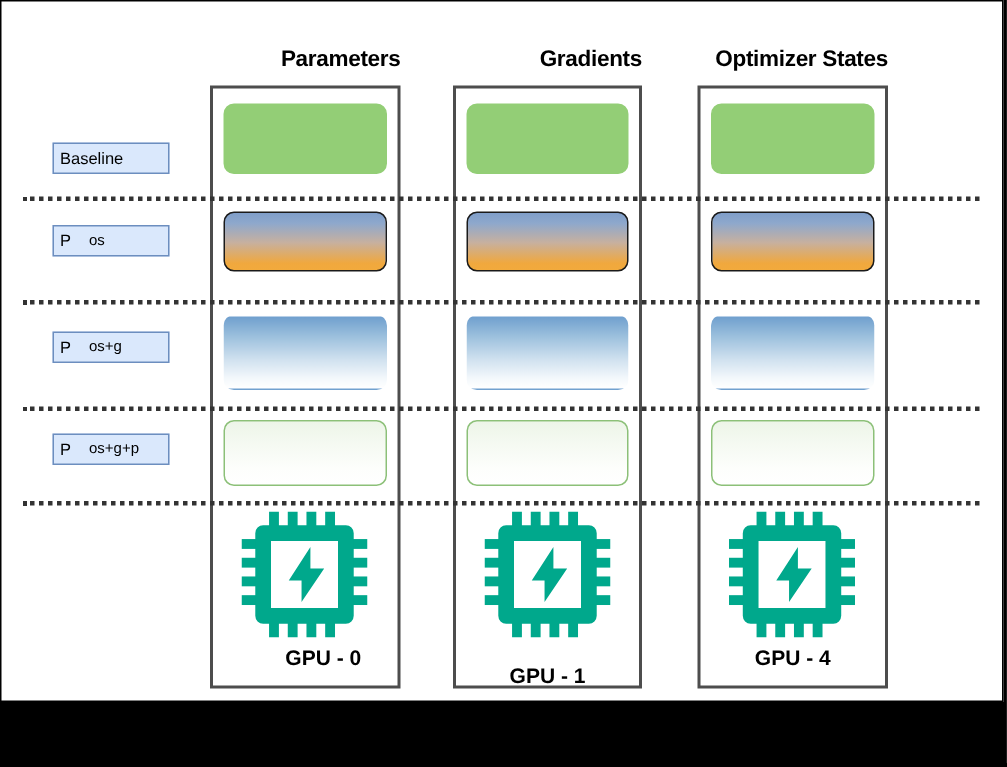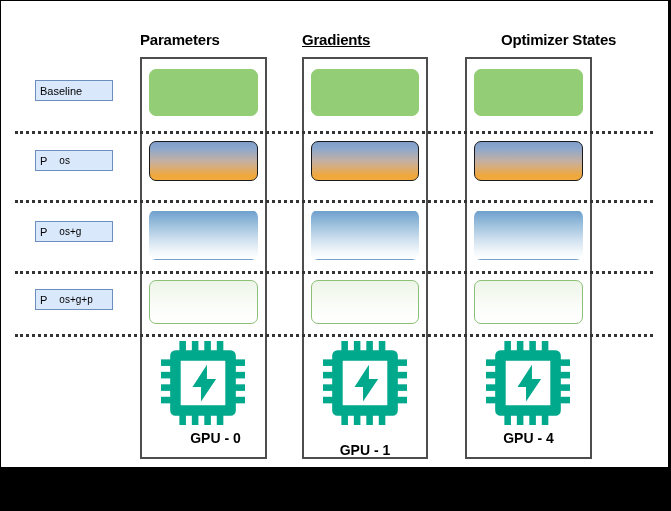--- a/index.html
+++ b/index.html
@@ -30,21 +30,21 @@
     box-sizing: border-box;
     overflow: hidden;
   }
 
   
   .col-header {
     position: absolute;
     top: 29px;
     height: 20px;
     line-height: 20px;
-    text-align: left;
+    text-align: right;
     font-size: 15px;
     font-weight: bold;
     color: #000000;
     letter-spacing: -0.2px;
   }
 
   
   .gpu-col {
     position: absolute;
     top: 56px;
@@ -126,33 +126,33 @@
     color: #000000;
   }
 </style>
 </head>
 <body>
 
 <div id="canvas">
   <div id="sheet">
 
     <div class="col-header" style="left:139px;width:127px;">Parameters</div>
-    <div class="col-header" style="left:301px;width:126px;text-decoration:underline;">Gradients</div>
-    <div class="col-header" style="left:464px;width:127px;margin-left:36px;">Optimizer States</div>
+    <div class="col-header" style="left:301px;width:126px;">Gradients</div>
+    <div class="col-header" style="left:464px;width:127px;">Optimizer States</div>
 
     <div class="gpu-col" style="left:139px;width:127px;"></div>
     <div class="gpu-col" style="left:301px;width:126px;"></div>
     <div class="gpu-col" style="left:464px;width:127px;"></div>
 
     <div class="dotted-line" style="top:130px;"></div>
     <div class="dotted-line" style="top:199px;"></div>
     <div class="dotted-line" style="top:270px;"></div>
     <div class="dotted-line" style="top:333px;"></div>
 
-    <div class="row-label" style="top:79px;">
+    <div class="row-label" style="top:94px;">
       <span>Baseline</span>
       <span class="sub"></span>
     </div>
     <div class="row-label" style="top:149px;">
       <span>P</span>
       <span class="sub">os</span>
     </div>
     <div class="row-label" style="top:220px;">
       <span>P</span>
       <span class="sub">os+g</span>

